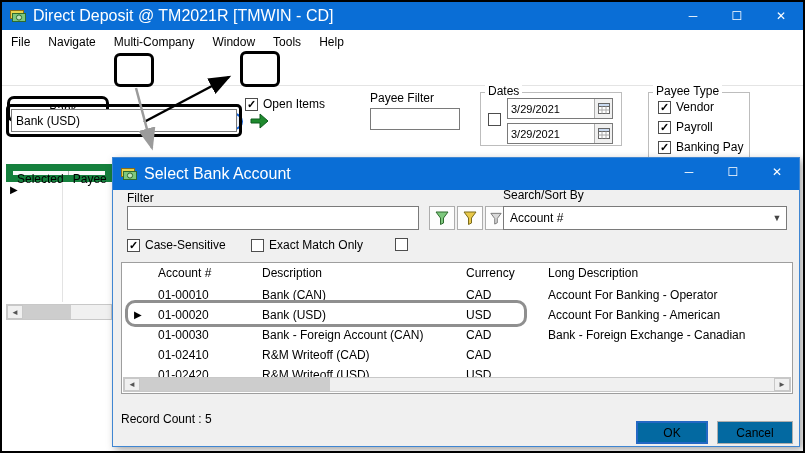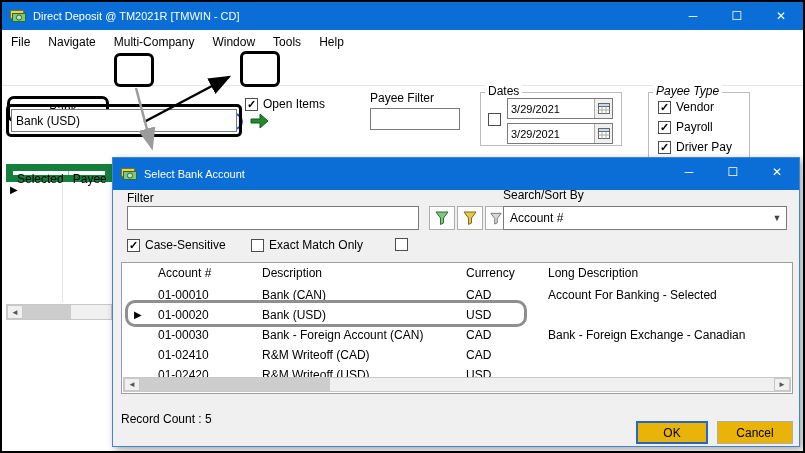--- a/index.html
+++ b/index.html
@@ -4,21 +4,21 @@
 <style>
   * { margin:0; padding:0; box-sizing:border-box; }
   html,body { background:#9a9a9a; }
   .screen { position:relative; width:805px; height:453px; background:#fff; border:2px solid #000;
             overflow:hidden; font-family:"Liberation Sans",sans-serif; font-size:12px; color:#000; }
 
   
   .titlebar { position:absolute; left:0; right:0; top:0; height:28px; background:#0a6ed6;
               display:flex; align-items:center; color:#fff; }
   .titlebar .ticon { margin:0 7px 0 8px; display:flex; }
-  .titlebar .ttext { font-size:11px; }
+  .titlebar .ttext { font-size:16px; }
   .winbtns { position:absolute; right:0; top:0; height:28px; display:flex; }
   .winbtn { width:44px; height:28px; display:flex; align-items:center; justify-content:center;
             color:#fff; font-size:12px; cursor:default; }
 
   
   .menubar { position:absolute; left:0; right:0; top:28px; height:24px; background:#fff;
              display:flex; align-items:center; }
   .menuitem { padding:12px 9px; line-height:24px; }
   .toolbar { position:absolute; left:0; right:0; top:52px; height:32px; background:#fff;
              border-bottom:1px solid #e4e4e4; }
@@ -71,21 +71,21 @@
                border:1px solid #9e9e9e; overflow:hidden; }
   .thead { position:relative; height:22px; }
   .trow { position:relative; height:20px; }
   .tc { position:absolute; top:0; line-height:20px; white-space:nowrap; }
   .c-mark { left:12px; font-size:10px; }
   .c-acct { left:36px; }
   .c-desc { left:140px; }
   .c-cur  { left:344px; }
   .c-long { left:426px; }
   .tbl-scroll { position:absolute; left:1px; right:1px; bottom:1px; height:15px; }
-  .btn { position:absolute; height:23px; background:#eab308; border:1px solid #adadad; display:flex;
+  .btn { position:absolute; height:23px; background:#0369a1; border:1px solid #adadad; display:flex;
          align-items:center; justify-content:center; }
   .btn.default { border:2px solid #2468c4; }
 
   
   .hl { position:absolute; border:3px solid #000; border-radius:6px; z-index:20; pointer-events:none; }
   .hl.inner-host { pointer-events:auto; }
   .rowhl { position:absolute; border:3px solid #8f8f8f; border-radius:10px; z-index:15; pointer-events:none; }
   .annotations { position:absolute; left:0; top:0; z-index:30; pointer-events:none; }
   .banklabel { line-height:20px; padding-left:10px; }
   .bankinput { margin:2px; height:23px; border:1px solid #7a7a7a; background:#fff; padding:2px 4px;
@@ -208,32 +208,32 @@
         <rect x="0.5" y="0.5" width="11" height="10" fill="#fff" stroke="#666"></rect>
         <rect x="0.5" y="0.5" width="11" height="3" fill="#c9daf0" stroke="#666"></rect>
         <line x1="4" y1="3.5" x2="4" y2="10.5" stroke="#aaa"></line>
         <line x1="8" y1="3.5" x2="8" y2="10.5" stroke="#aaa"></line>
         <line x1="0.5" y1="7" x2="11.5" y2="7" stroke="#aaa"></line>
       </svg>
     </span>
   </div>
 
   <div class="groupbox" style="left:646px; top:90px; width:102px; height:70px;"></div>
-  <div class="legend" style="left:651px; top:82px;font-style:italic;">Payee Type</div>
+  <div class="legend" style="left:651px; top:82px;">Payee Type</div>
   <div class="checkrow" style="left:656px; top:98px;">
     <span class="checkbox">✓</span>
     <span>Vendor</span>
   </div>
   <div class="checkrow" style="left:656px; top:118px;">
     <span class="checkbox">✓</span>
     <span>Payroll</span>
   </div>
   <div class="checkrow" style="left:656px; top:138px;">
     <span class="checkbox">✓</span>
-    <span>Driver Pay</span>
+    <span>Banking Pay</span>
   </div>
 
   <div class="gridheader">
     <span class="cell first">Selected</span>
     <span class="cell">Payee</span>
   </div>
   <div class="colsep"></div>
   <span class="gridmarker">▶</span>
   <div class="hscroll" style="left:4px; top:302px; width:106px; height:16px;">
     <span class="scrollbtn">◄</span>
@@ -299,27 +299,28 @@
         <span class="tc c-acct">Account #</span>
         <span class="tc c-desc">Description</span>
         <span class="tc c-cur">Currency</span>
         <span class="tc c-long">Long Description</span>
       </div>
       <div class="trow">
         <span class="tc c-mark"></span>
         <span class="tc c-acct">01-00010</span>
         <span class="tc c-desc">Bank (CAN)</span>
         <span class="tc c-cur">CAD</span>
-        <span class="tc c-long">Account For Banking - Selected</span>
+        <span class="tc c-long">Account For Banking - Operator</span>
       </div>
       <div class="trow">
         <span class="tc c-mark">▶</span>
         <span class="tc c-acct">01-00020</span>
         <span class="tc c-desc">Bank (USD)</span>
         <span class="tc c-cur">USD</span>
+        <span class="tc c-long">Account For Banking - American</span>
       </div>
       <div class="trow">
         <span class="tc c-mark"></span>
         <span class="tc c-acct">01-00030</span>
         <span class="tc c-desc">Bank - Foreign Account (CAN)</span>
         <span class="tc c-cur">CAD</span>
         <span class="tc c-long">Bank - Foreign Exchange - Canadian</span>
       </div>
       <div class="trow">
         <span class="tc c-mark"></span>

